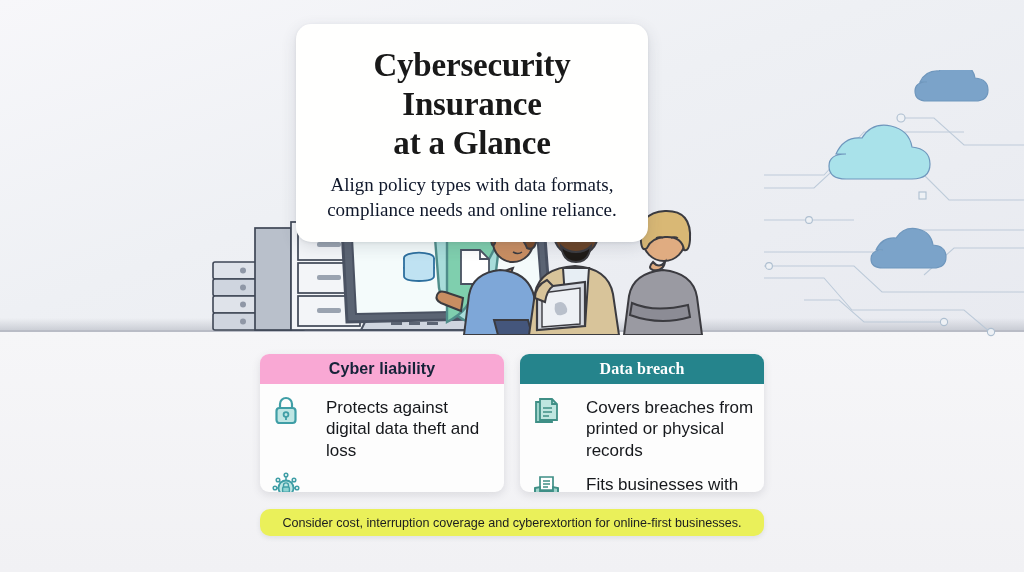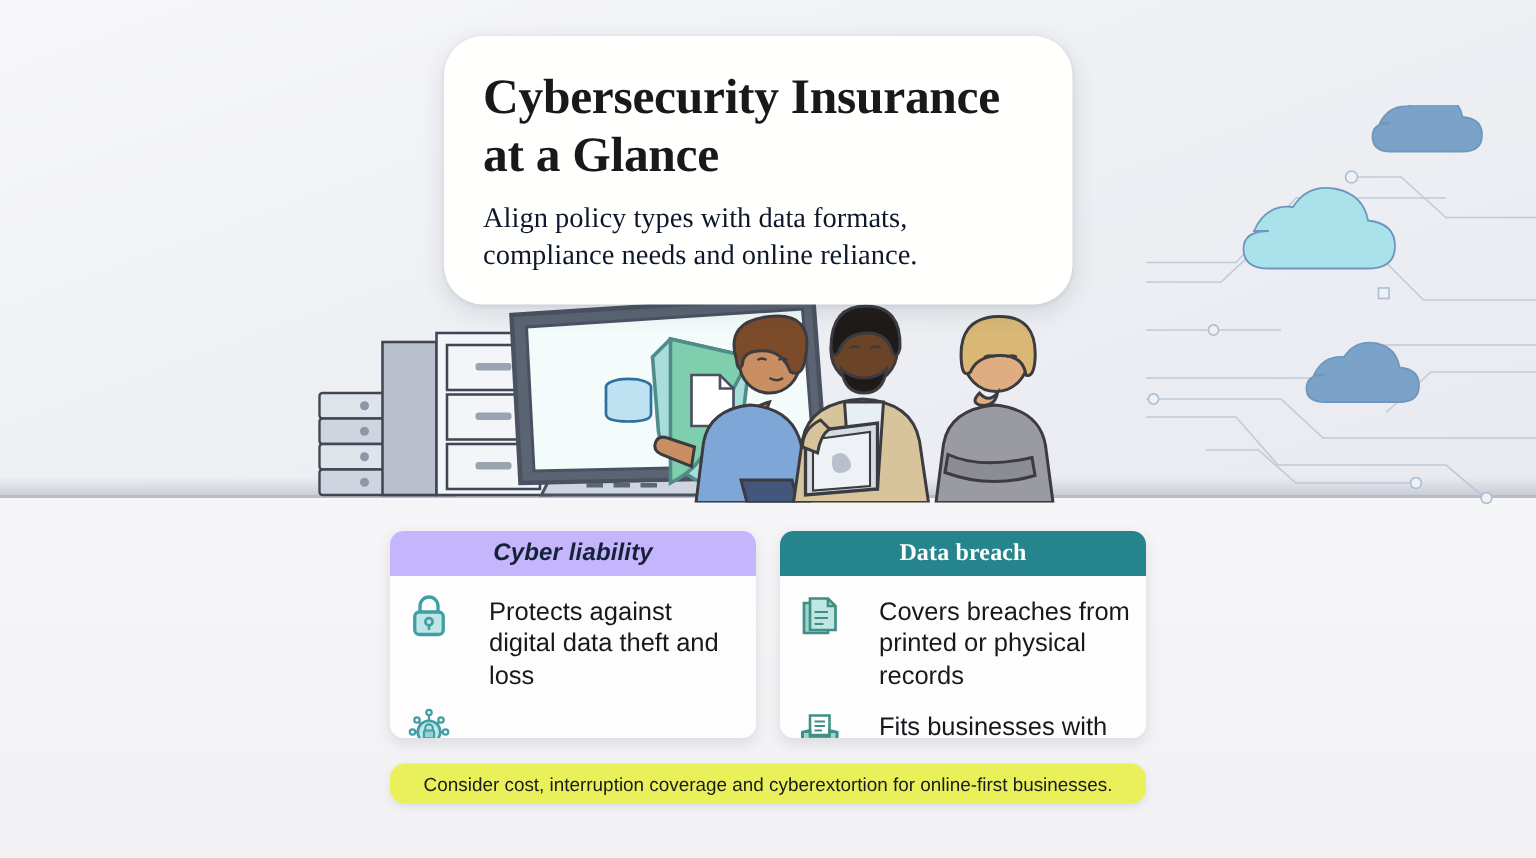--- a/index.html
+++ b/index.html
@@ -32,25 +32,26 @@
   }
 
   
   .circuitry { position: absolute; right: 0; top: 70px; width: 260px; height: 270px; }
 
   
   .illustration { position: absolute; left: 195px; top: 170px; width: 640px; height: 165px; }
 
   
   .title-card {
-    position: absolute; left: 296px; top: 24px; width: 419px;
+    position: absolute; left: 296px; top: 24px; width: 352px;
     background: #fffffe;
-    border-radius: 26px;
+    border-radius: 15px;
     padding: 22px 26px 20px;
     box-shadow: 0 5px 16px rgba(60,64,80,.14), 0 1px 3px rgba(60,64,80,.10);
+    text-align: center;
   }
   .title-card h1 {
     font-family: "Liberation Serif", serif;
     font-size: 33px;
     font-weight: bold;
     line-height: 1.18;
     color: #191919;
     letter-spacing: -0.2px;
   }
   .title-card p {
@@ -70,21 +71,21 @@
     overflow: hidden;
     box-shadow: 0 3px 9px rgba(60,64,80,.13);
   }
   .card.left  { left: 0; }
   .card.right { left: 260px; }
 
   .card-head {
     height: 30px; display: flex; align-items: center; justify-content: center;
     font-size: 16px; font-weight: bold; letter-spacing: .1px;
   }
-  .card.left  .card-head { background: #c4b5fd; color: #152238; font-style: italic; }
+  .card.left  .card-head { background: #f9a8d4; color: #152238; }
   .card.right .card-head { background: #25848c; color: #ffffff; font-family: Liberation Serif, serif; }
 
   .card-body { padding: 11px 10px 0 12px; }
   .bullet { display: flex; align-items: flex-start; gap: 10px; margin-bottom: 11px; }
   .bullet .ic { flex: 0 0 28px; width: 28px; height: 32px; }
   .bullet .tx {
     font-size: 17px; line-height: 1.26; color: #16181c; padding-top: 2px; margin-left: 16px;
   }
 
   

